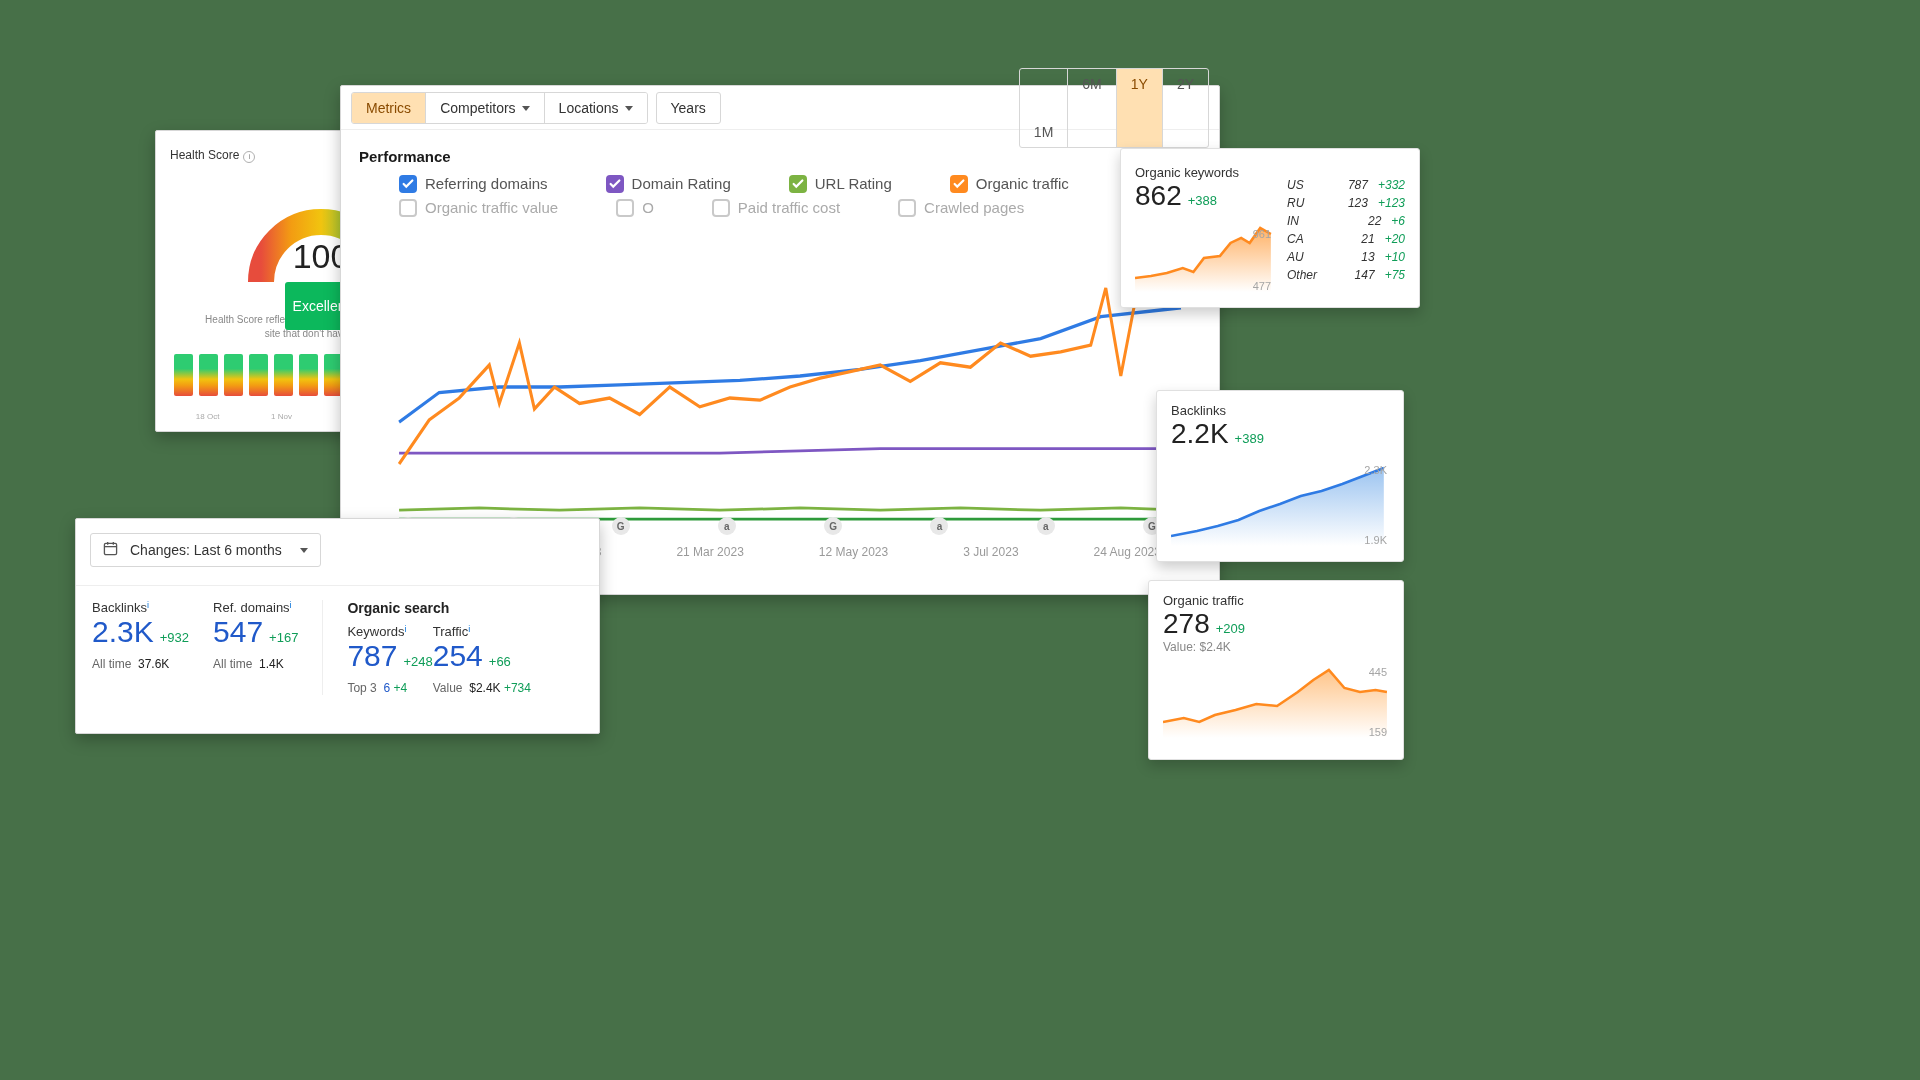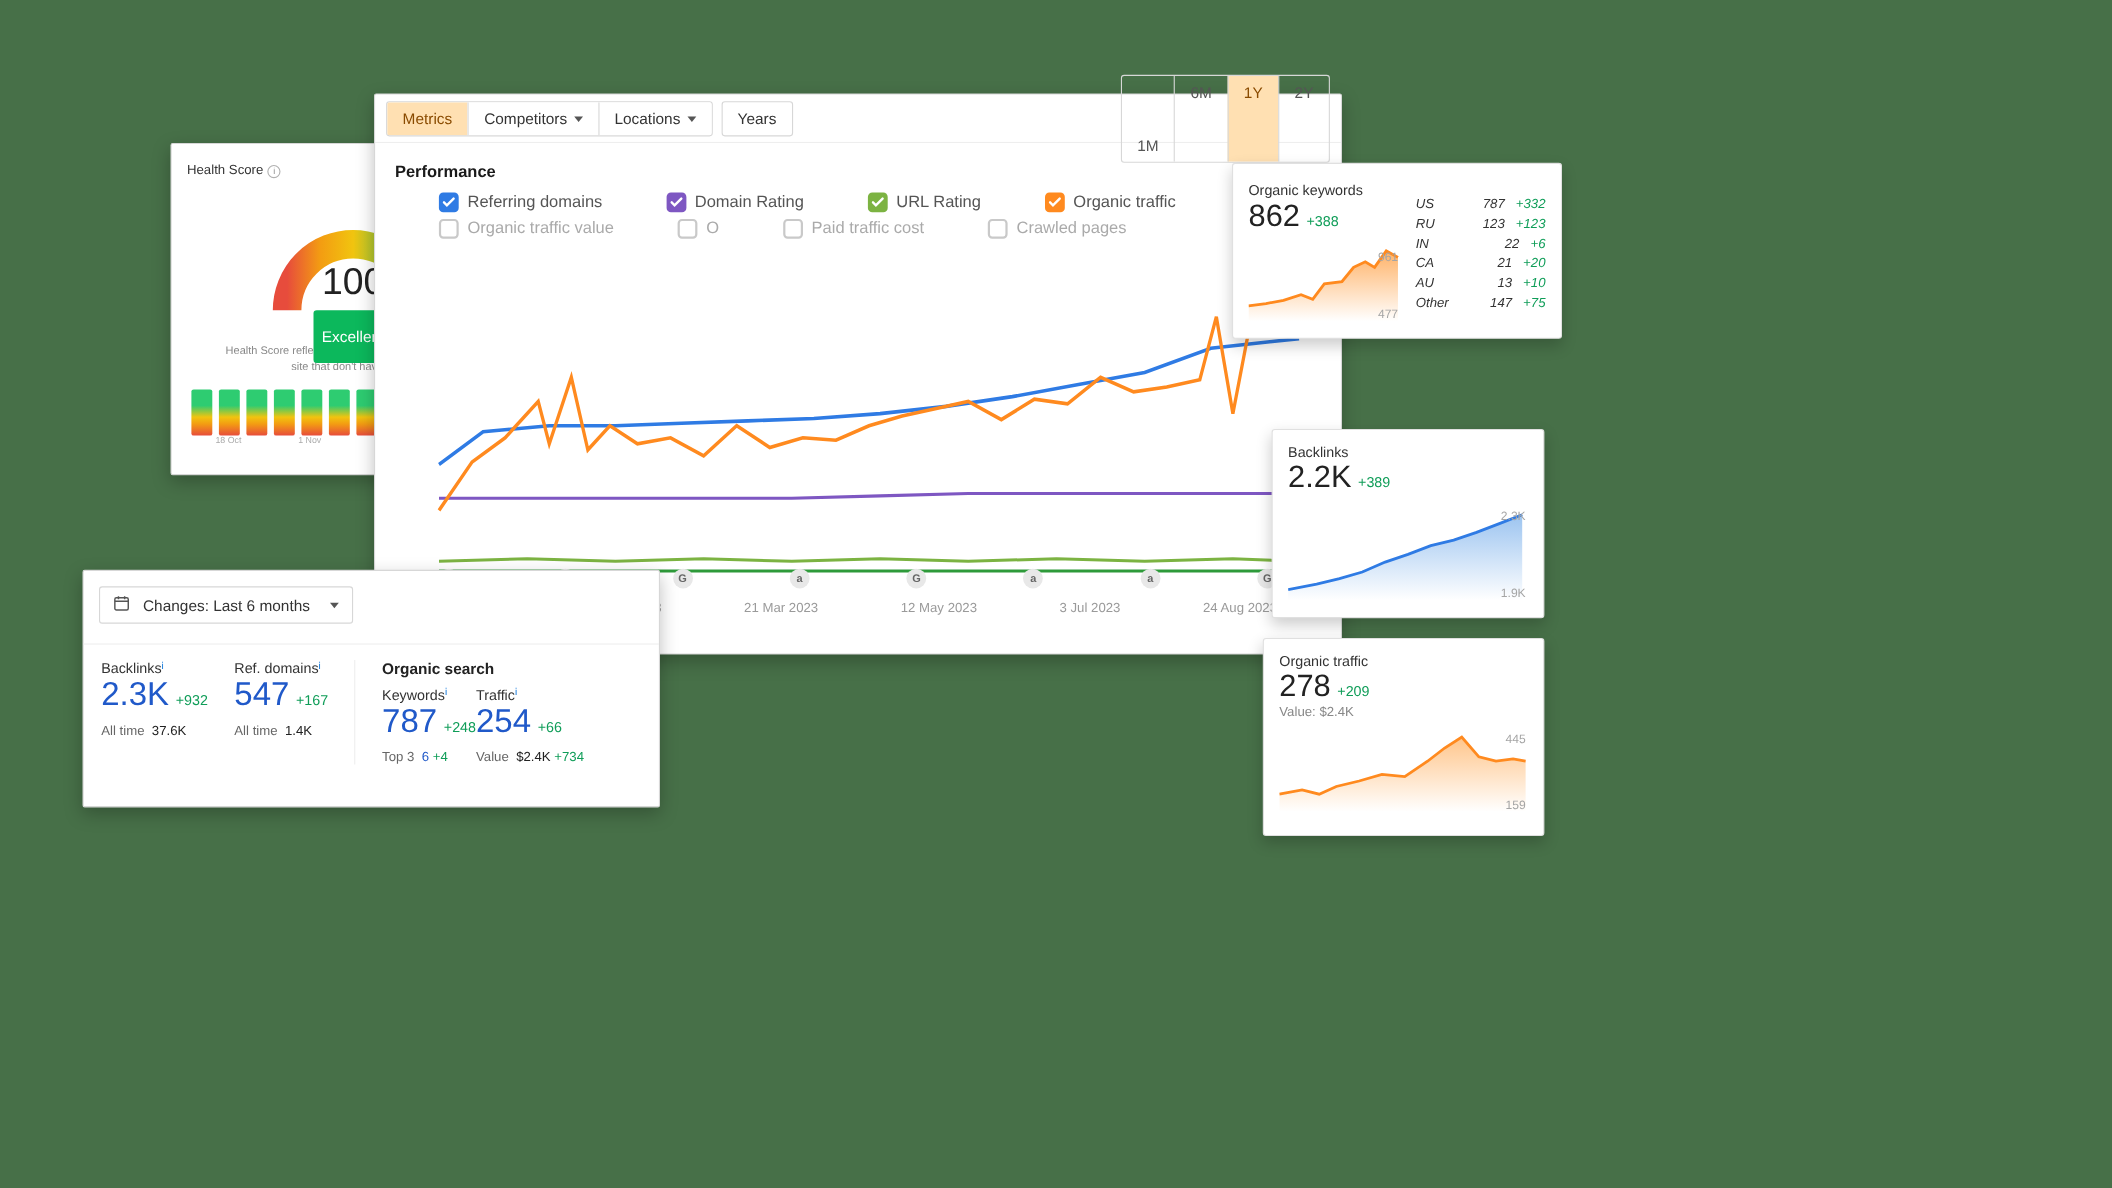--- a/index.html
+++ b/index.html
@@ -11,21 +11,21 @@
   .health-title { font-size: 12px; color: #333; }
   .info-icon { display:inline-block; width:12px; height:12px; border:1px solid #b0b0b0; border-radius:50%; font-size:8px; color:#8a8a8a; text-align:center; line-height:10px; margin-left:4px;}
   .gauge-wrap { position:relative; width:100%; height:130px; display:flex; justify-content:center; margin-top:14px;}
   .gauge { width:170px; height:115px; }
   .gauge-center { position:absolute; top:60px; left:0; right:0; text-align:center;}
   .gauge-center .num { font-size:34px; font-weight:400; color:#222; }
   .gauge-badge { display:inline-block; margin-top:6px; background:#0cb85c; color:#fff; font-size:14px; padding:16px 8px; border-radius:3px;}
   .health-desc { font-size:10px; color:#888; text-align:center; margin-top:6px; line-height:1.35;}
   .bars-row { display:flex; gap:6px; margin-top:14px; padding:0 4px;}
   .mini-bar { width:20px; height:42px; background: linear-gradient(to bottom,#2ecc71 0%,#2ecc71 35%,#f1c40f 60%,#f39c12 75%,#e74c3c 100%); border-radius:2px;}
-  .bar-labels { display:flex; justify-content:space-around; font-size:8px; color:#aaa; margin-top:0;align-items:flex-end;}
+  .bar-labels { display:flex; justify-content:space-around; font-size:8px; color:#aaa; margin-top:16px;align-items:flex-end;}
 
   
   .main { left: 340px; top: 85px; width: 880px; height: 510px; padding:0; }
   .toolbar { display:flex; align-items:center; height:44px; border-bottom:1px solid #eee; padding:0 10px;}
   .btn-group { display:flex; border:1px solid #d7d7d7; border-radius:3px; overflow:hidden; margin-right:8px;}
   .btn-group .btn { padding:7px 14px; font-size:14px; color:#333; background:#fff; cursor:pointer; border-left:1px solid #d7d7d7;}
   .btn-group .btn:first-child { border-left:none;}
   .btn-group .btn.active { background:#ffe0b2; color:#8a4b00; font-weight:500;}
   .btn-single { padding:7px 14px; font-size:14px; color:#333; background:#fff; border:1px solid #d7d7d7; border-radius:3px; margin-right:8px; cursor:pointer;}
   .caret { display:inline-block; margin-left:6px; border-top:5px solid #555; border-left:4px solid transparent; border-right:4px solid transparent; vertical-align:middle;}

